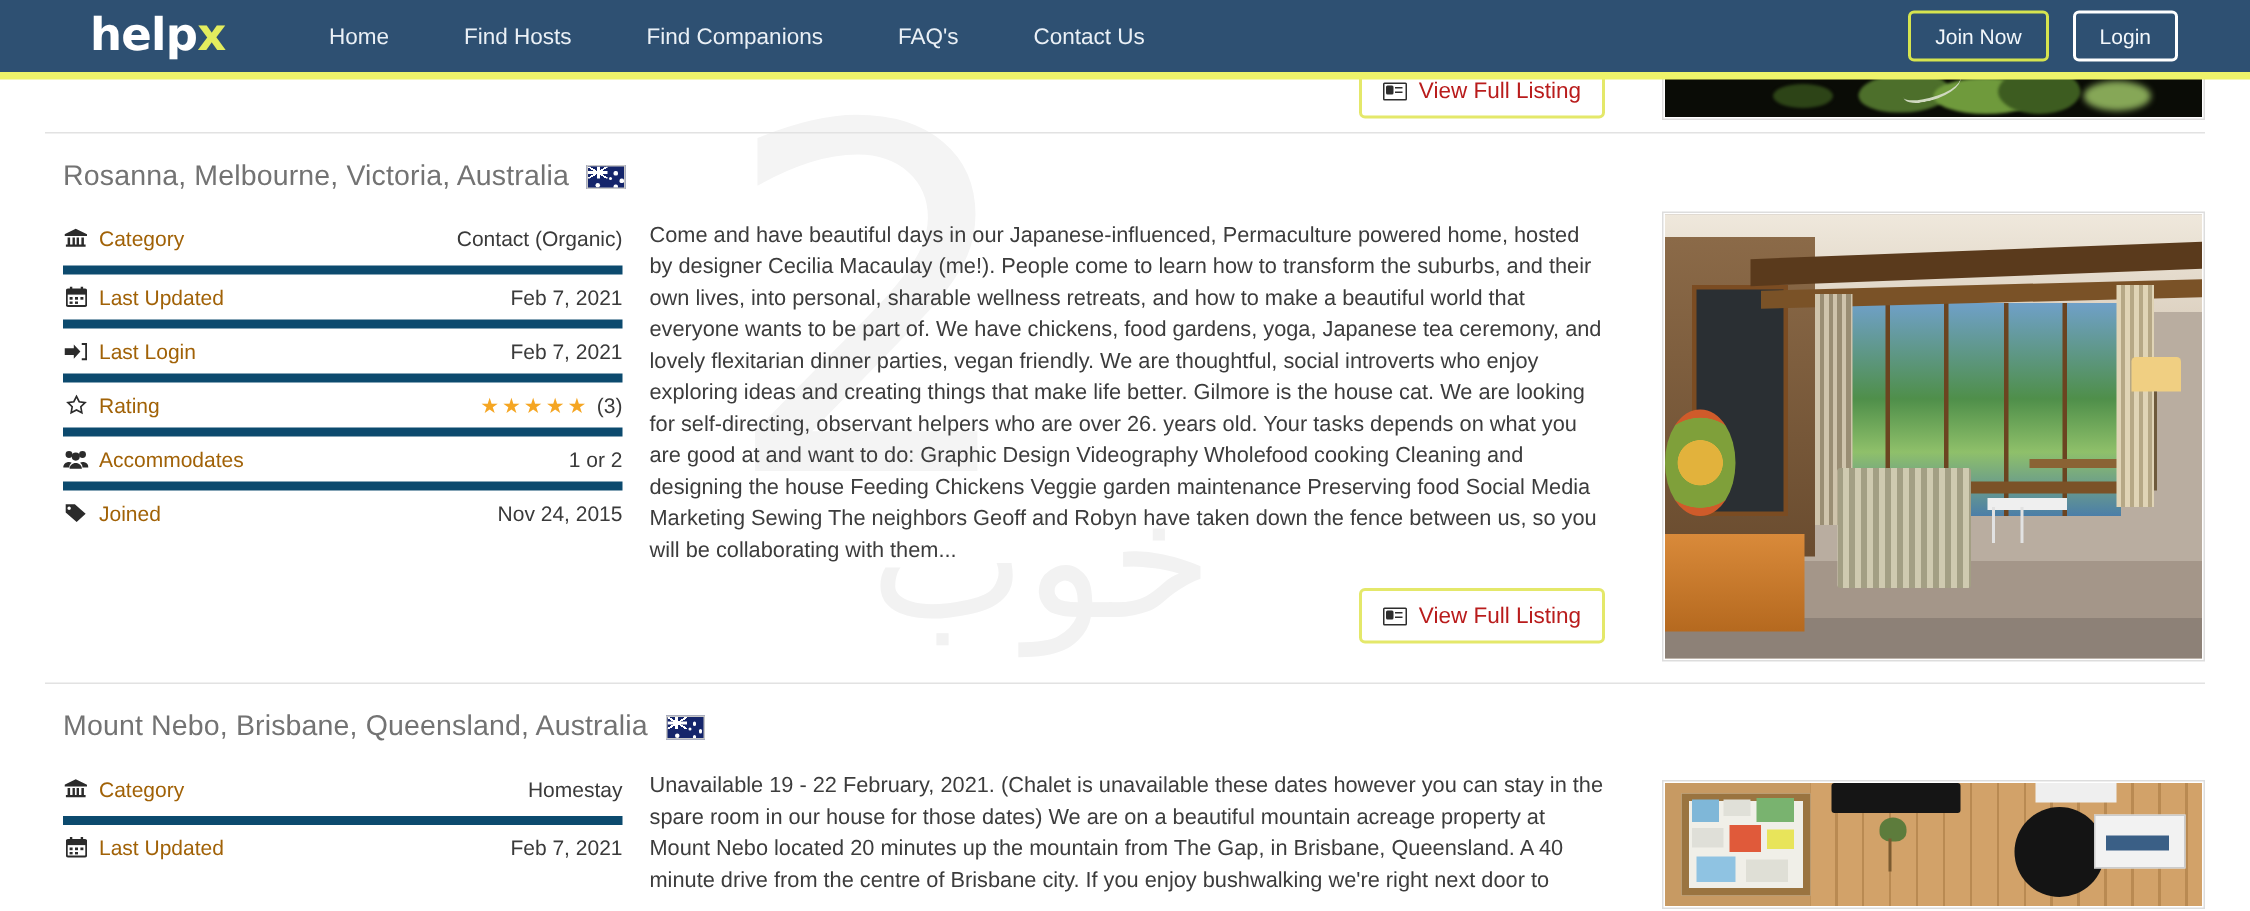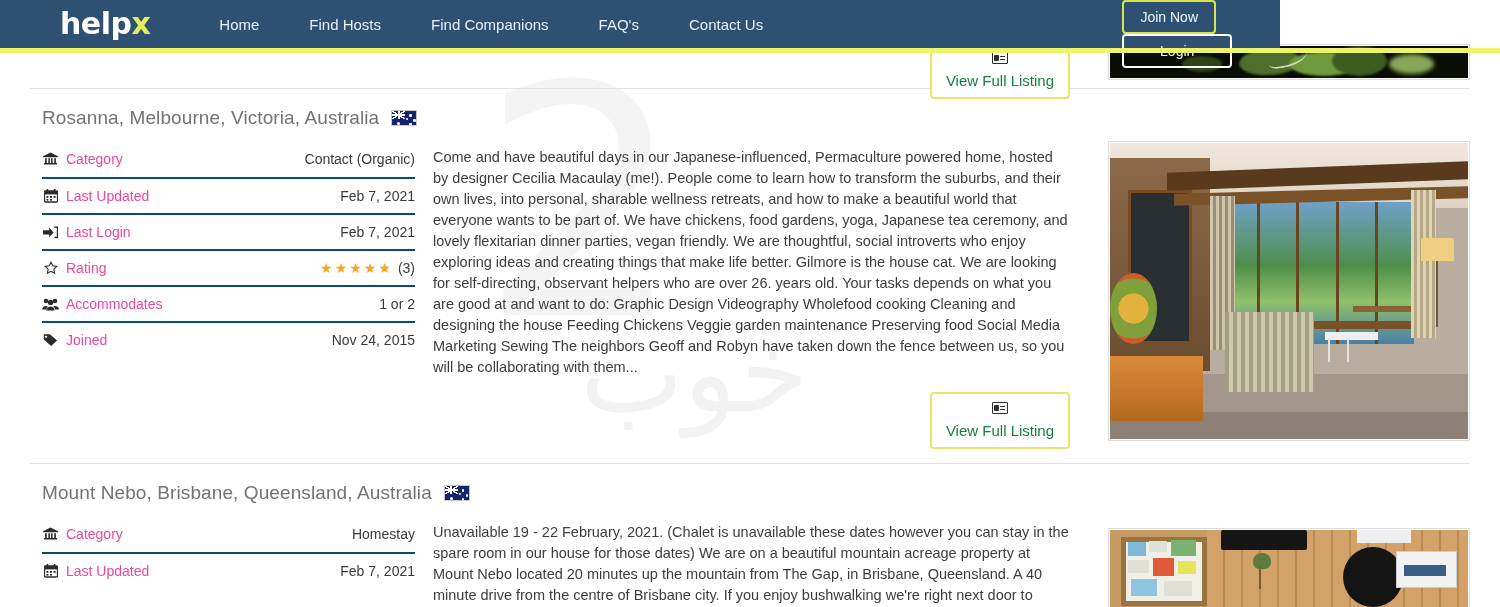--- a/index.html
+++ b/index.html
@@ -7,21 +7,21 @@
     width: 1500px; height: 607px;
     overflow: hidden;
     background: #ffffff;
     font-family: "Liberation Sans", sans-serif;
   }
   body { position: relative; }
 
   
   .navbar {
     position: absolute; top: 0; left: 0;
-    width: 1280px; height: 48px;
+    width: 1500px; height: 48px;
     background: #2e5072;
     display: flex; align-items: center;
     z-index: 50;
   }
   .nav-accent {
     position: absolute; top: 48px; left: 0;
     width: 1500px; height: 5px;
     background: #eef36a;
     z-index: 50;
   }
@@ -38,21 +38,21 @@
   .nav-link {
     color: #eaf0f6;
     font-size: 15px;
     padding: 6px 14px;
     margin-right: 22px;
     text-decoration: none;
     white-space: nowrap;
   }
   .nav-right {
     position: absolute; right: 48px; top: 0;
-    height: 48px; display: flex;  flex-direction: column;
+    height: 48px; display: flex; align-items: center;
   }
   .btn-join {
     color: #f2f7fb; font-size: 14px;
     border: 2px solid #d6e44f;
     border-radius: 4px;
     padding: 7px 16px;
     background: transparent;
     margin-right: 16px;
     cursor: pointer;
     font-family: "Liberation Sans", sans-serif;
@@ -135,26 +135,26 @@
   .flag .st4 { position:absolute; left:17px; top:12px; width:2.5px;height:2.5px;background:#fff; border-radius:50%; }
   .flag .st5 { position:absolute; left:14px; top:7px;  width:2px; height:2px;  background:#fff; border-radius:50%; }
 
   .listing-body { display: flex; }
 
   
   .attrs { width: 385px; flex: 0 0 385px; padding-left: 12px; }
   .attr-row {
     display: flex; align-items: center;
     height: 36px;
-    border-top: 2px solid #0c4a6e;
+    border-top: 6px solid #0c4a6e;
     font-size: 14px;
     color: #3a3a3a;
   }
   .attr-row:first-child { border-top: none; }
-  .attr-label { display: flex; align-items: center; color: #ec4899; }
+  .attr-label { display: flex; align-items: center; color: #a16207; }
   .attr-label .ico {
     width: 17px; margin-right: 7px;
     display: inline-flex; justify-content: center; align-items: center;
     color: #2b2b2b;
   }
   .attr-val { margin-left: auto; color: #3a3a3a; text-align: right; }
   .stars { color: #f5a623; letter-spacing: 2px; font-size: 14px; }
   .stars .cnt { color: #3a3a3a; letter-spacing: 0; margin-left: 5px; }
 
   
@@ -167,27 +167,26 @@
     font-size: 14.5px;
     line-height: 1.45;
     color: #3c3c3c;
     text-align: left;
   }
   .vfl-wrap { display: flex; justify-content: flex-end; margin-top: 14px; }
   .btn-vfl {
     border: 2px solid #e4e86a;
     border-radius: 4px;
     background: #fff;
-    color: #15803d;
+    color: #b91c1c;
     font-size: 15px;
     padding: 8px 14px;
     display: inline-flex; align-items: center; gap: 8px;
     cursor: pointer;
     font-family: "Liberation Sans", sans-serif;
-    flex-direction: column;
   }
   .id-ico {
     width: 16px; height: 12px;
     border: 1.5px solid #2d2d2d;
     border-radius: 1px;
     display: inline-block; position: relative;
     flex: 0 0 auto;
   }
   .id-ico:before {
     content:""; position:absolute; left:1.5px; top:1.5px;

